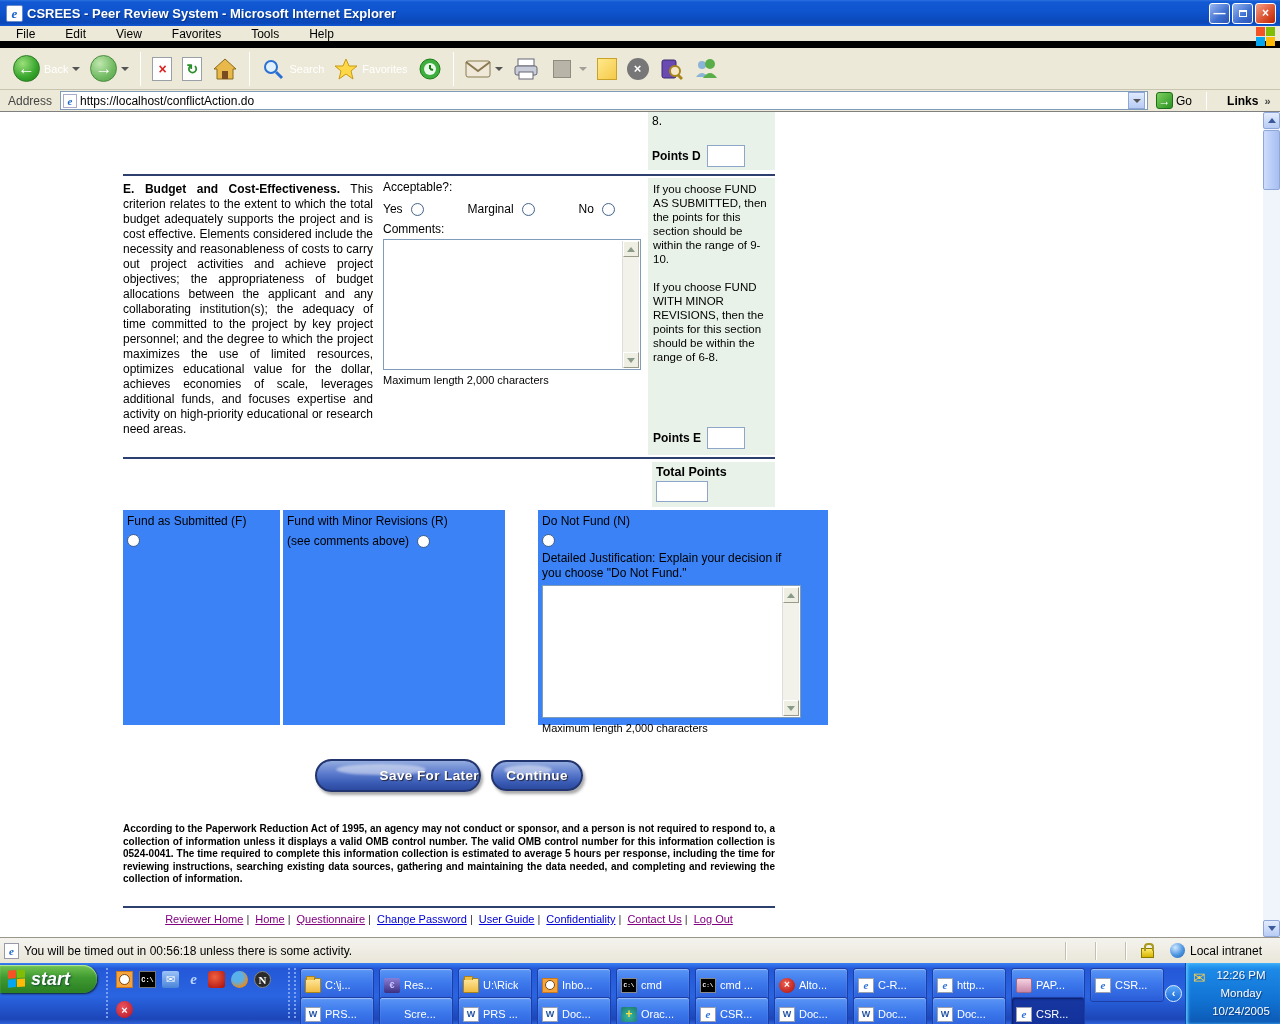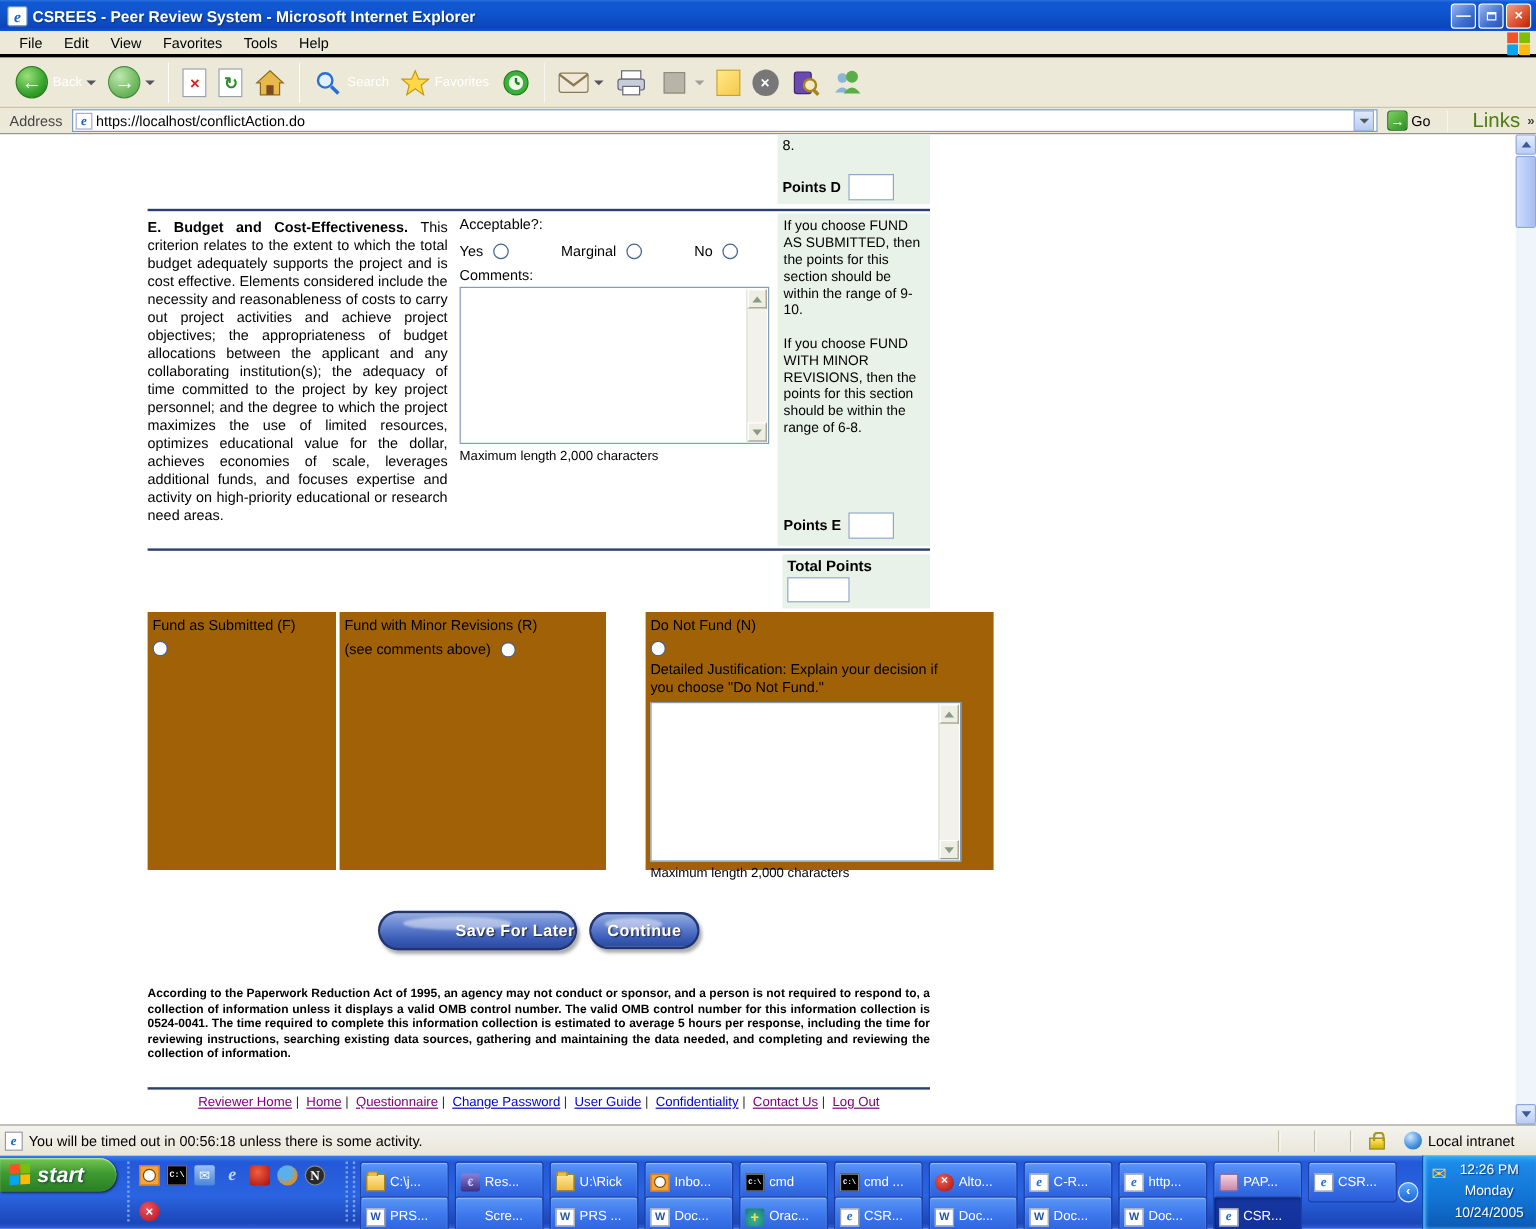--- a/index.html
+++ b/index.html
@@ -16,21 +16,21 @@
   .titlebar .ttl { color:#fff; font-weight:bold; font-size:13px; text-shadow:1px 1px 1px #0a3580; }
   .winbtns { position:absolute; right:4px; top:3px; display:flex; gap:2px; }
   .wbtn { width:21px; height:21px; border:1px solid #fff; border-radius:3px; color:#fff;
     background:linear-gradient(135deg,#9ab6f0,#3e6fd0 60%,#2a54b4); font:bold 12px/18px "Liberation Sans",sans-serif;
     text-align:center; }
   .wbtn.close { background:linear-gradient(135deg,#f4a088,#dd5533 55%,#bb2200); }
   .wbtn .rsq { display:inline-block; width:8px; height:7px; border:1px solid #fff; border-top-width:2px; margin-top:5px; background:transparent; }
 
   
   .menubar { position:absolute; top:26px; left:0; width:1280px; height:22px; background:#ece9d8;
-    border-bottom:3px solid #000000; display:flex; align-items:center; padding-left:8px; gap:2px; }
+    border-bottom:7px solid #000000; display:flex; align-items:center; padding-left:8px; gap:14px; }
   .menu-item { padding:2px 8px; font-size:12px; color:#000; }
   .winflag { position:absolute; right:4px; top:1px; width:20px; height:20px; display:grid;
     grid-template-columns:9px 9px; grid-template-rows:9px 9px; gap:1px; }
   .winflag i { display:block; }
   .winflag i:nth-child(1){background:#f35325;} .winflag i:nth-child(2){background:#81bc06;}
   .winflag i:nth-child(3){background:#05a6f0;} .winflag i:nth-child(4){background:#ffba08;}
 
   
   .toolbar { position:absolute; top:48px; left:0; width:1280px; height:42px; background:#ece9d8;
     border-bottom:1px solid #c8c4b0; display:flex; align-items:center; padding-left:8px; }
@@ -52,21 +52,21 @@
   
   .addressbar { position:absolute; top:90px; left:0; width:1280px; height:22px; background:#ece9d8;
     border-bottom:1px solid #808080; display:flex; align-items:center; padding:0 4px; gap:4px; }
   .addr-label { font-size:12px; color:#444; padding:0 4px; }
   .addr-field { flex:0 0 1088px; height:19px; background:#fff; border:1px solid #7f9db9; display:flex; align-items:center; padding:0 2px; }
   .addr-field .app-ic2 { width:14px; height:14px; background:#fff; color:#1b63c9; font:italic bold 11px/13px "Liberation Serif",serif; text-align:center; margin-right:3px; border:1px solid #aac; }
   .addr-url { font-size:12px; }
   .addr-drop { margin-left:auto; width:17px; height:17px; background:linear-gradient(#dfeafd,#b8ccf4); border:1px solid #8ea7d8; display:flex; align-items:center; justify-content:center; }
   .go-btn { display:flex; align-items:center; gap:3px; padding:0 4px; }
   .go-ic { width:17px; height:17px; background:linear-gradient(135deg,#7ed05e,#2a9222); border:1px solid #1d6e18; border-radius:3px; color:#fff; text-align:center; font:bold 12px/16px "Liberation Sans",sans-serif; }
-  .links-label { font-size:17px; color:#4d7c0f; padding:0 2px 0 10px; }
+  .links-label { font-size:12px; color:#000000; padding:0 2px 0 10px;font-weight:bold; }
   .chev { font-size:11px; font-weight:bold; color:#444; }
 
   
   .viewport { position:absolute; top:112px; left:0; width:1263px; height:825px; background:#fff; overflow:hidden; }
   .greenpanel { position:absolute; background:#e8f2e8; }
   .navy-rule { position:absolute; height:2px; background:#2c3f6e; }
 
   .ptop-tail { position:absolute; left:652px; top:2px; font-size:12px; }
   .points-row { position:absolute; display:flex; align-items:center; gap:6px; font-weight:bold; font-size:12px; }
   .pt-input { width:38px; height:22px; border:1px solid #8ea7c8; background:#fff; font-size:12px; padding:1px 3px; }
@@ -90,21 +90,21 @@
   .maxlen { font-size:11px; margin-top:4px; }
 
   .guide-col { position:absolute; left:648px; top:66px; width:127px; height:277px; background:#e8f2e8; padding:4px 3px 6px 5px; display:flex; flex-direction:column; }
   .guide-col p { font-size:11.5px; line-height:14px; margin-bottom:14px; }
   .guide-points { margin-top:auto; display:flex; align-items:center; gap:6px; font-weight:bold; font-size:12px; }
 
   .total-panel { position:absolute; left:652px; top:350px; width:123px; height:45px; background:#e8f2e8; padding:3px 0 0 4px; }
   .total-label { font-weight:bold; font-size:12.5px; }
   .total-input { width:52px; height:21px; border:1px solid #8ea7c8; margin-top:2px; font-size:12px; padding:1px 3px; }
 
-  .fund-panel { position:absolute; top:398px; height:215px; background:#a16207; padding:4px; font-size:12px; }
+  .fund-panel { position:absolute; top:398px; height:215px; background:#3b82f6; padding:4px; font-size:12px; }
   .fp1 { left:123px; width:157px; } .fp2 { left:283px; width:222px; } .fp3 { left:538px; width:290px; }
   .fund-radio-line { margin-top:6px; display:flex; align-items:center; gap:8px; }
   .just-label { margin-top:4px; font-size:12px; line-height:15px; width:250px; }
   .fp3 .ta { margin-top:4px; width:259px; height:133px; }
 
   .pill-btn { position:absolute; border:2px solid #23356e; border-radius:17px; color:#fff; font-weight:bold;
     font-size:13.5px; letter-spacing:.4px; text-align:center;
     background:linear-gradient(180deg,#93acdf 0%,#5f7ecf 40%,#3a5cb5 75%,#2c4aa0 100%);
     box-shadow:2px 3px 3px #aaa; text-shadow:1px 1px 1px #223; }
   .pill-btn::before { content:""; position:absolute; left:12%; top:3px; width:55%; height:38%;

